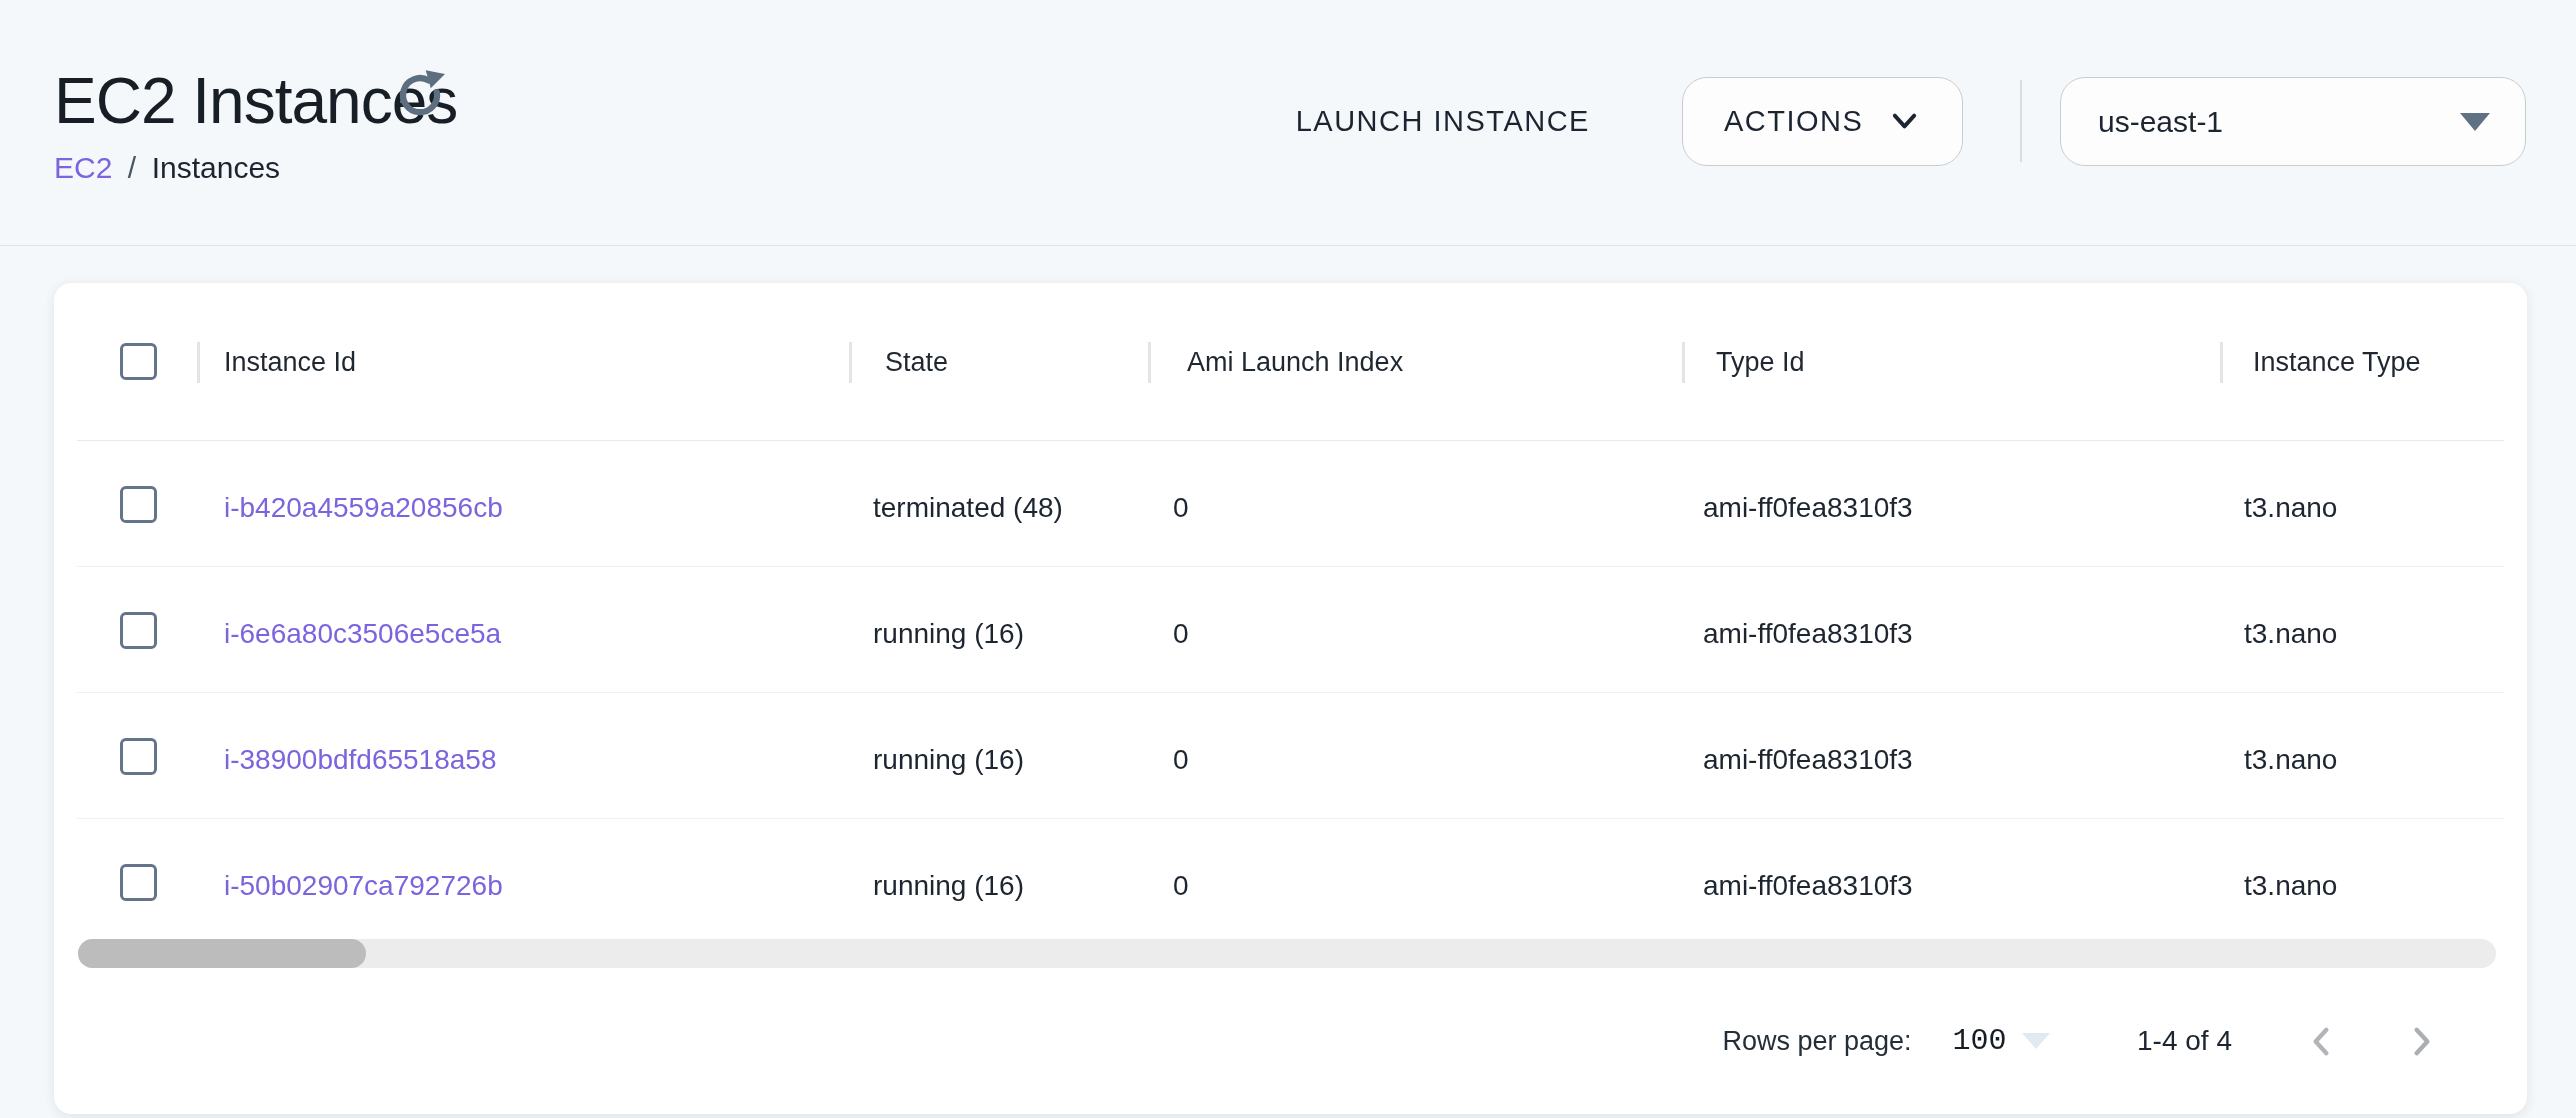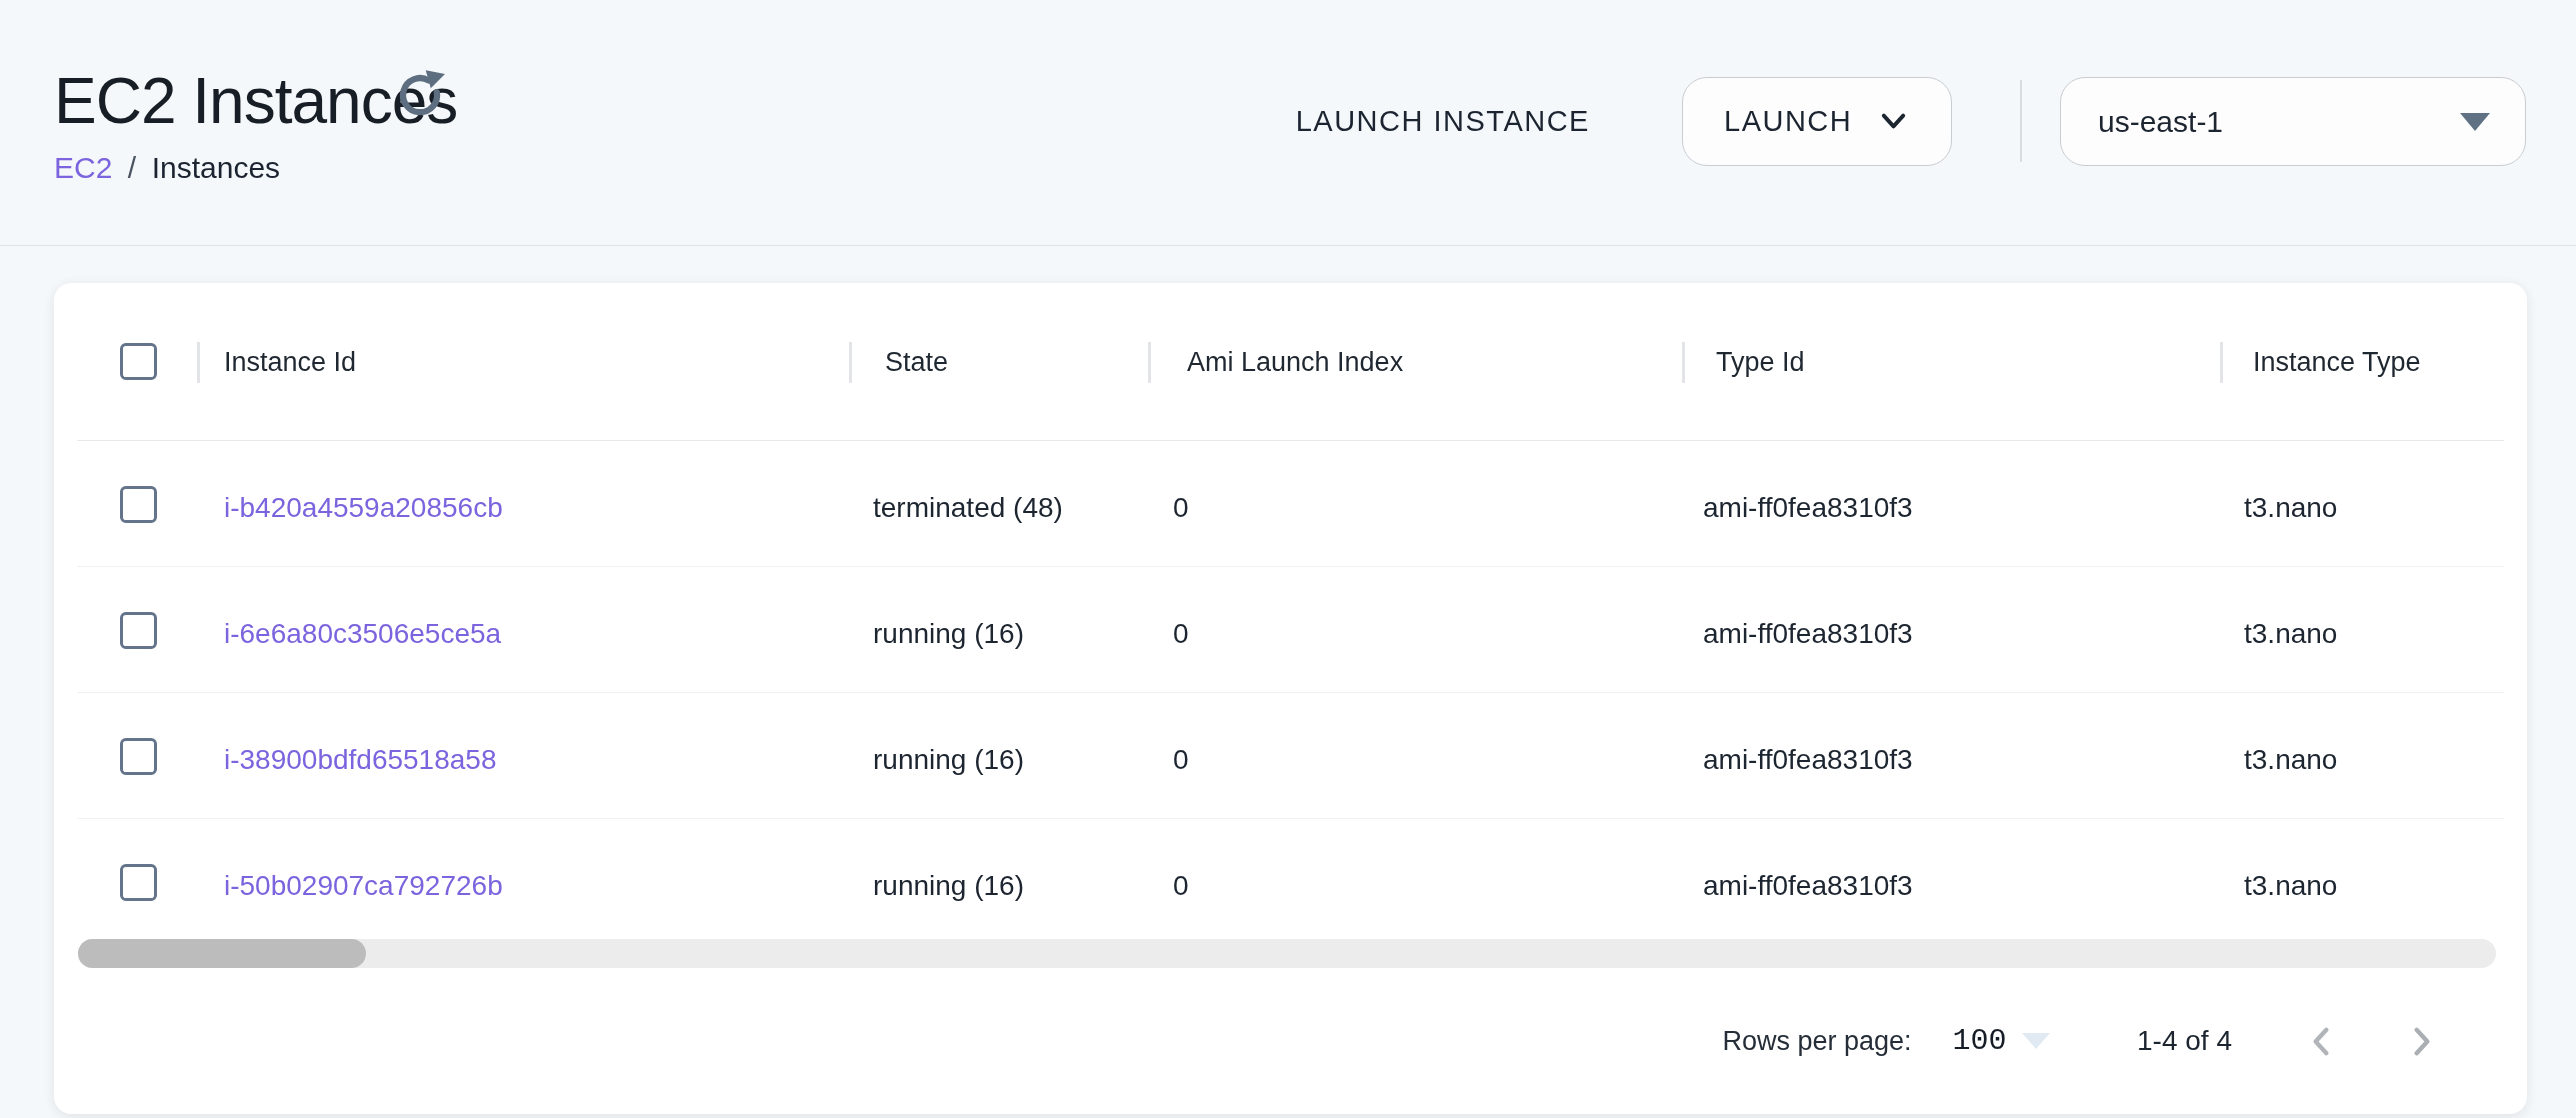--- a/index.html
+++ b/index.html
@@ -78,21 +78,21 @@
 
     <nav class="breadcrumb">
       <a class="crumb-link">EC2</a>
       <span class="crumb-sep">/</span>
       <span class="crumb-current">Instances</span>
     </nav>
 
     <button class="launch-btn">LAUNCH INSTANCE</button>
 
     <button class="actions-btn">
-      <span>LAUNCH</span>
+      <span>ACTIONS</span>
       <svg width="33" height="33" viewBox="0 0 34 34">
         <polyline points="7,11 17,22 27,11" fill="none" stroke="#1c2530" stroke-width="4" stroke-linecap="round" stroke-linejoin="round"></polyline>
       </svg>
     </button>
 
     <div class="top-vdivider"></div>
 
     <div class="region-select">
       <span class="region-value">us-east-1</span>
       <span class="region-caret"></span>

